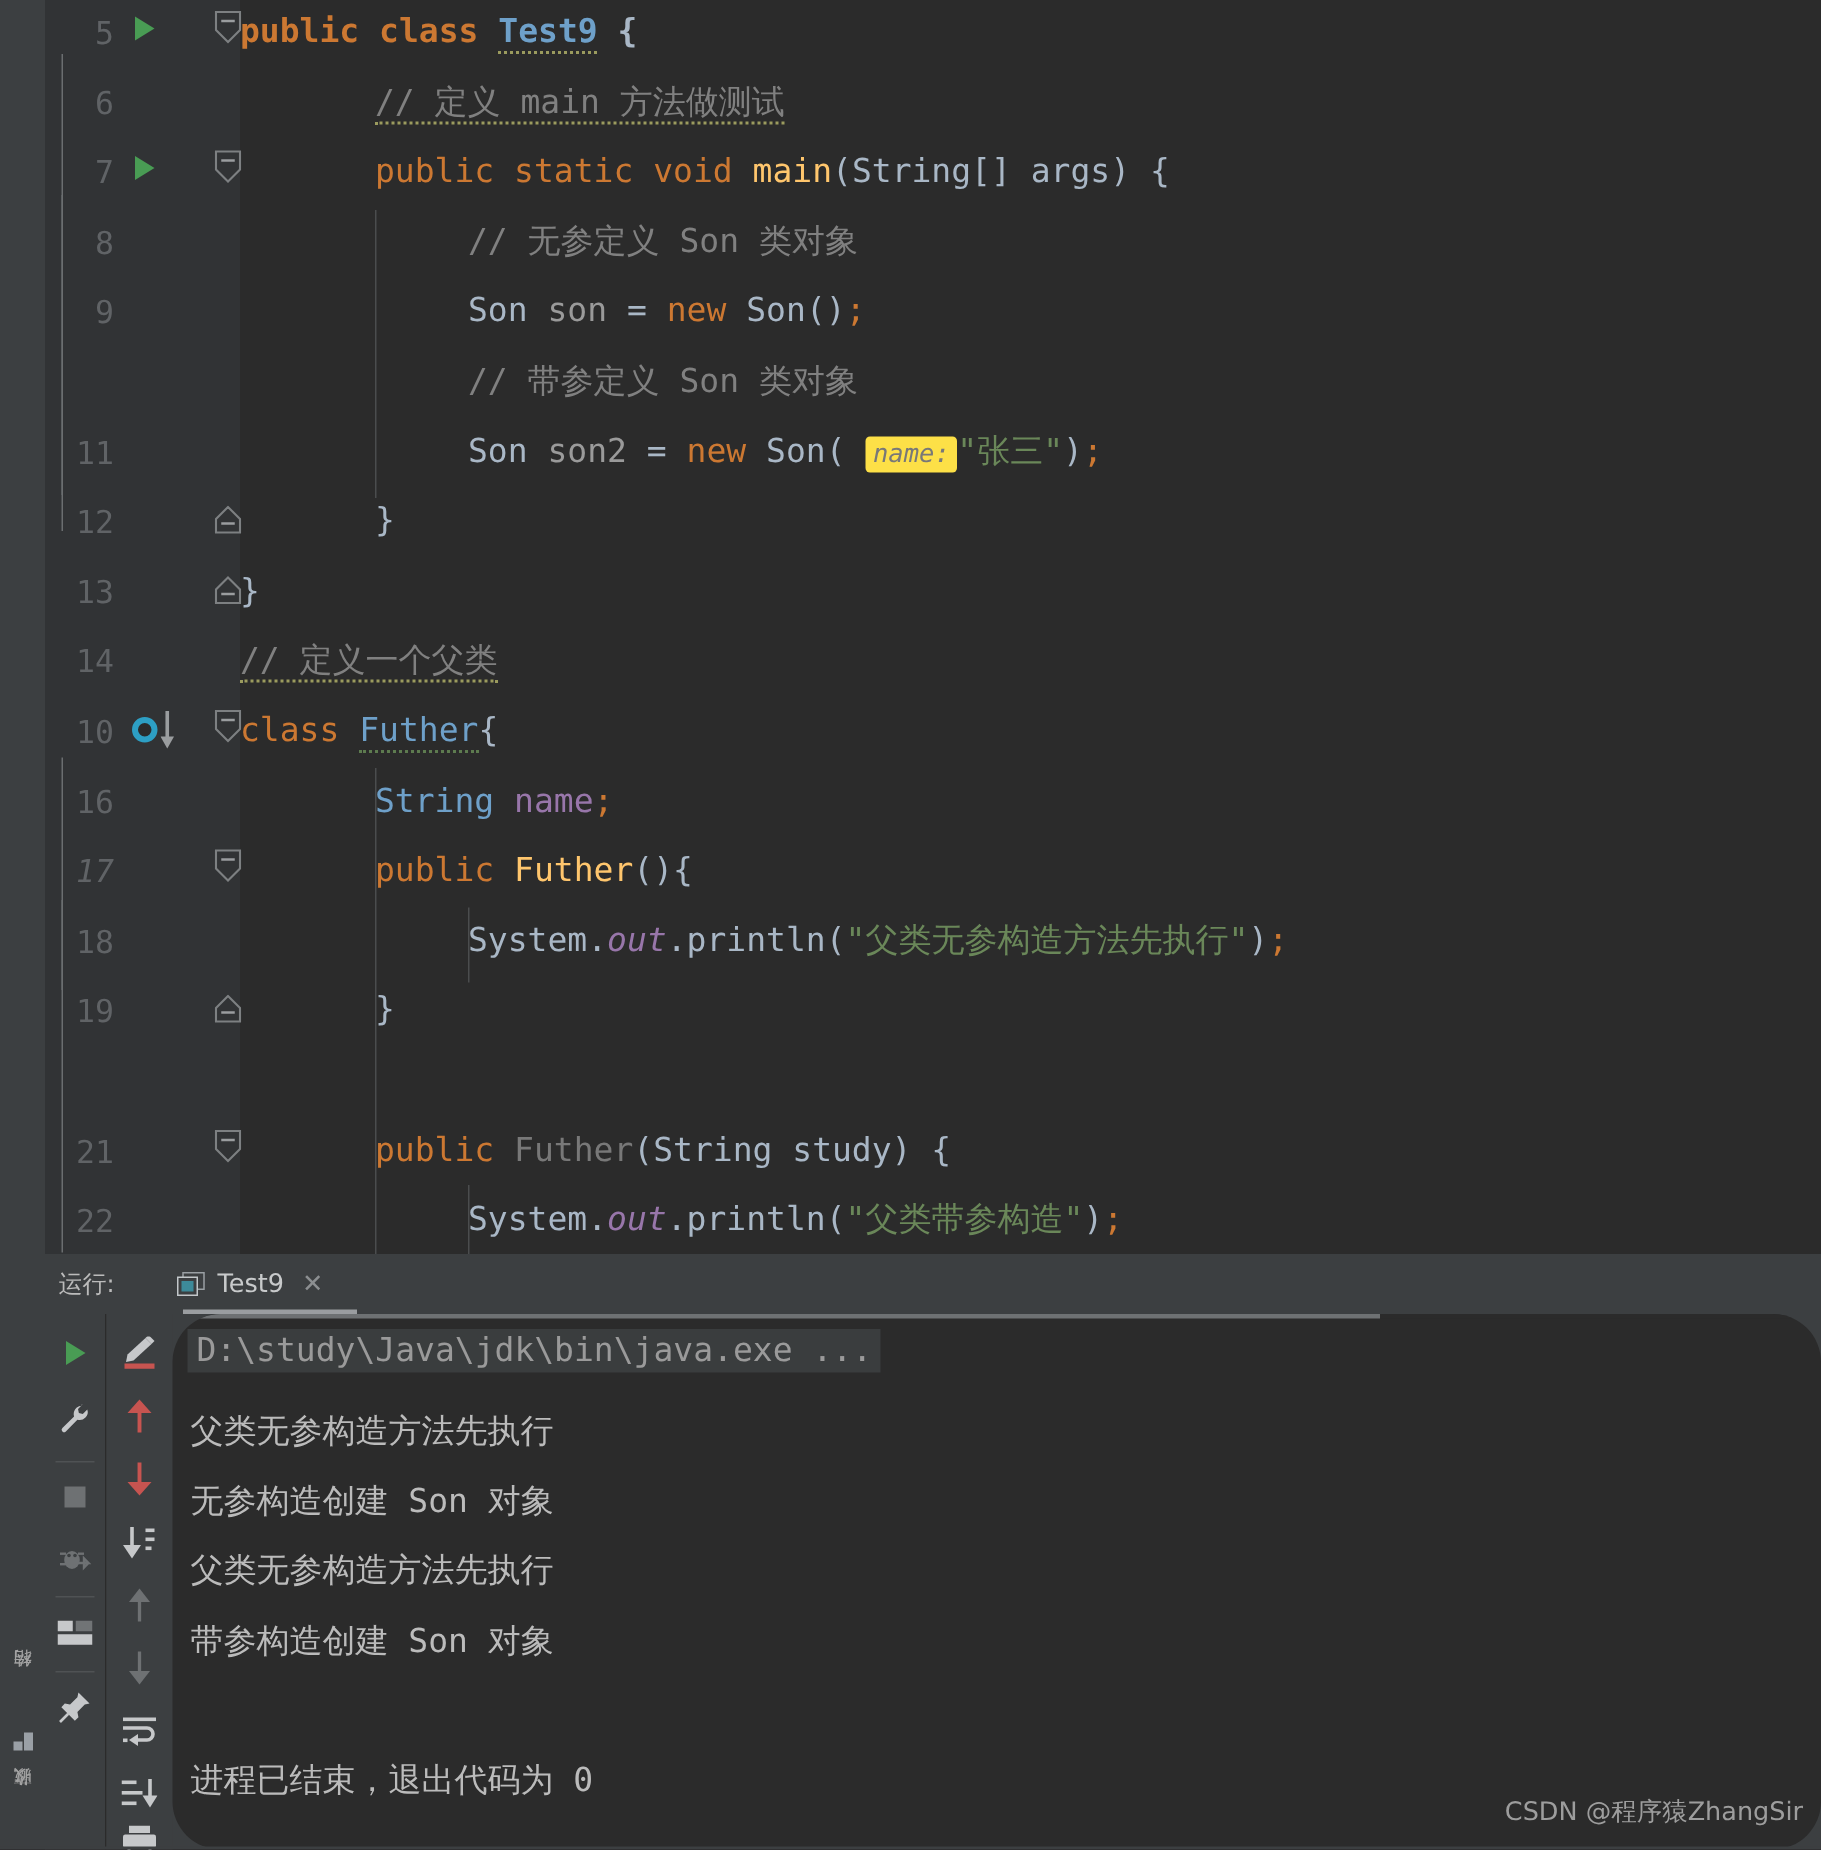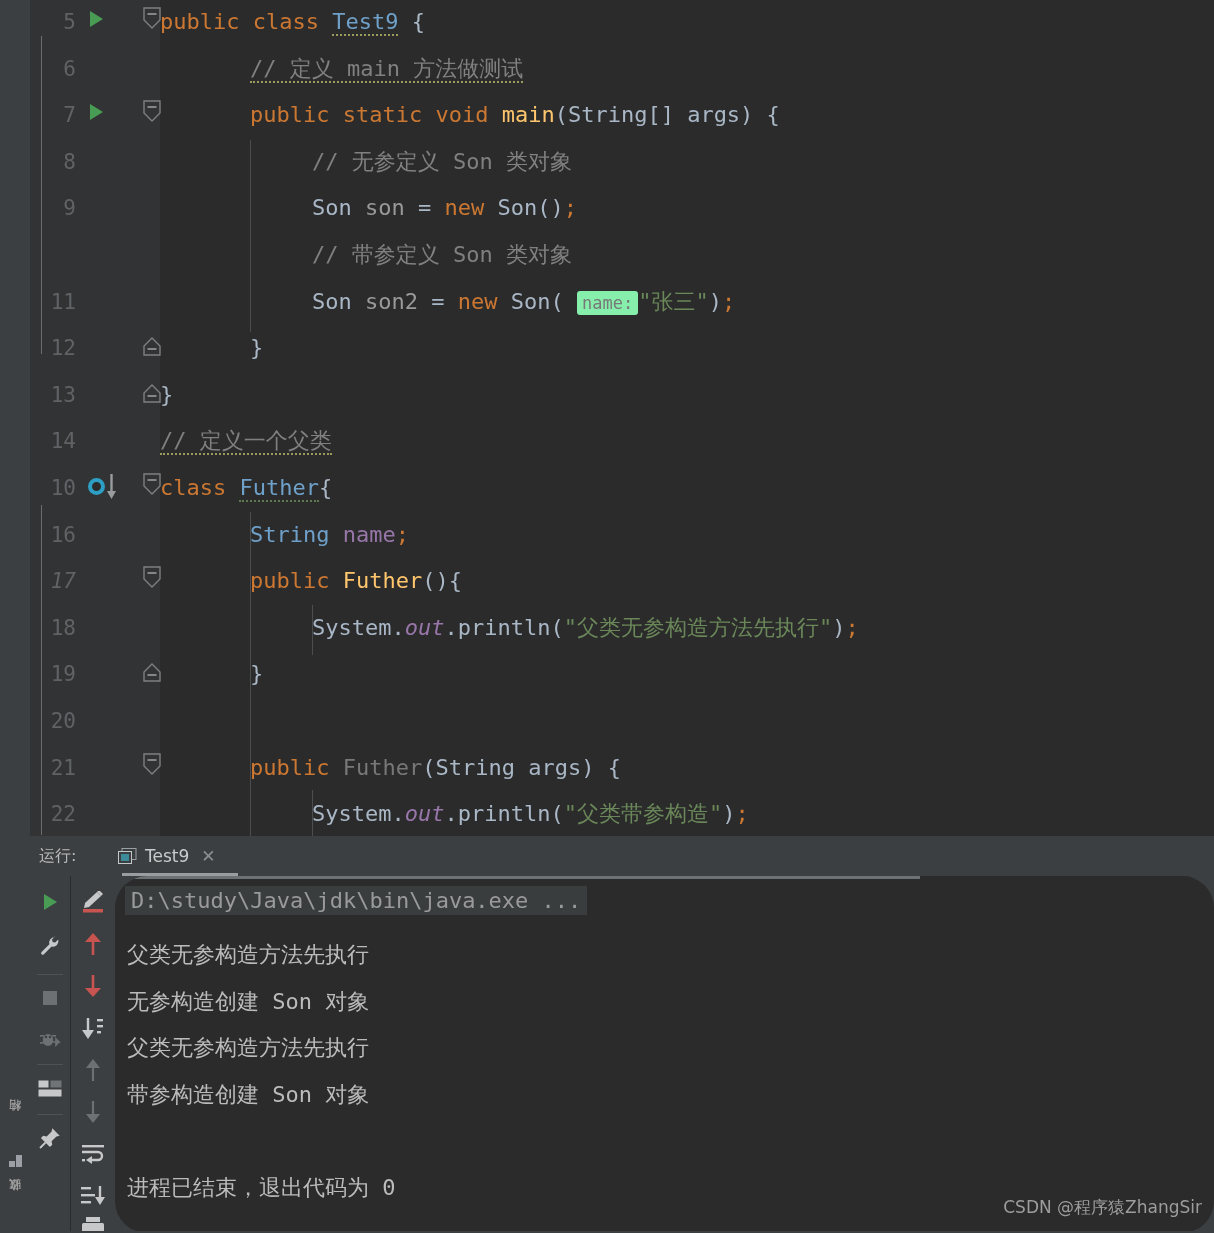--- a/index.html
+++ b/index.html
@@ -87,22 +87,22 @@
   .cls{color:#a9b7c6;}
   .cls2{color:#6ea0c9;}
   .plain{color:#a9b7c6;}
   .id-gray{color:#9a9a9a;}
   .meth{color:#ffc66d;}
   .fld{color:#9876aa;}
   .str{color:#6a8759;}
   .cmt{color:#808080;}
   .dim{color:#787878;}
   .hint{
-    color:#787878;background:#86efac;border-radius:3px;
-    padding:2px 5px;font-size:17px;
+    color:#787878;background:#fde047;border-radius:3px;
+    padding:2px 5px;font-size:17px;font-style:italic;
   }
   .squig{
     border-bottom:2px dotted #9b9b5e;
     text-decoration:none;
   }
   .squig-g{
     border-bottom:2px dotted #5d7b4f;
   }
 
   
@@ -276,58 +276,55 @@
         </div>
         <div class="gutter-line" style="top: 651.4px;">
           <div class="lnum">19</div>
           <div class="fold">
             <svg width="22" height="26" viewBox="0 0 22 26" style="position:absolute;left:0;top:12px;">
               <path d="M11 1 l8 8 v9 h-16 v-9 z" fill="none" stroke="#7d8082" stroke-width="1.4"></path>
               <line x1="6.5" y1="12" x2="15.5" y2="12" stroke="#9a9d9f" stroke-width="1.6"></line>
             </svg>
           </div>
         </div>
-        <div class="gutter-line" style="top: 698px;">
-          <div class="lnum">20</div>
-        </div>
         <div class="gutter-line" style="top: 744.6px;">
           <div class="lnum">21</div>
           <div class="fold">
             <svg width="22" height="30" viewBox="0 0 22 30" style="position:absolute;left:0;top:8px;">
               <path d="M3 1 h16 v12 l-8 8 -8 -8 z" fill="none" stroke="#7d8082" stroke-width="1.4"></path>
               <line x1="6.5" y1="7" x2="15.5" y2="7" stroke="#9a9d9f" stroke-width="1.6"></line>
             </svg>
           </div>
         </div>
         <div class="gutter-line" style="top: 791.2px;">
           <div class="lnum">22</div>
         </div>
         <div class="fold-line" style="top: 36px; height: 318px;"></div>
         <div class="fold-line" style="top: 130px; height: 200px;"></div>
         <div class="fold-line" style="top: 505px; height: 330px;"></div>
         <div class="fold-line" style="top: 600px; height: 60px;"></div>
       </div>
     <div class="code" id="code">
-        <div class="cline" style="top: -1px; padding-left: 0px;"><span class="kw">public</span><span class="plain"> </span><span class="kw">class</span><span class="plain"> </span><span class="cls2 squig">Test9</span><span class="plain"> {</span></div>
+        <div class="cline" style="top: -1px; padding-left: 0px; font-weight: bold;"><span class="kw">public</span><span class="plain"> </span><span class="kw">class</span><span class="plain"> </span><span class="cls2 squig">Test9</span><span class="plain"> {</span></div>
         <div class="cline" style="top: 45.6px; padding-left: 90px;"><span class="cmt squig">// 定义 main 方法做测试</span></div>
         <div class="cline" style="top: 92.2px; padding-left: 90px;"><span class="kw">public</span><span class="plain"> </span><span class="kw">static</span><span class="plain"> </span><span class="kw">void</span><span class="plain"> </span><span class="meth">main</span><span class="plain">(String[] args) {</span></div>
         <div class="cline" style="top: 138.8px; padding-left: 152px;"><span class="cmt">// 无参定义 Son 类对象</span></div>
         <div class="cline" style="top: 185.4px; padding-left: 152px;"><span class="cls">Son</span><span class="plain"> </span><span class="id-gray">son</span><span class="plain"> = </span><span class="kw">new</span><span class="plain"> </span><span class="cls">Son</span><span class="plain">()</span><span class="kw">;</span></div>
         <div class="cline" style="top: 232px; padding-left: 152px;"><span class="cmt">// 带参定义 Son 类对象</span></div>
         <div class="cline" style="top: 278.6px; padding-left: 152px;"><span class="cls">Son</span><span class="plain"> </span><span class="id-gray">son2</span><span class="plain"> = </span><span class="kw">new</span><span class="plain"> </span><span class="cls">Son</span><span class="plain">( </span><span class="hint">name:</span><span class="str">"张三"</span><span class="plain">)</span><span class="kw">;</span></div>
         <div class="cline" style="top: 325.2px; padding-left: 90px;"><span class="plain">}</span></div>
         <div class="cline" style="top: 371.8px; padding-left: 0px;"><span class="plain">}</span></div>
         <div class="cline" style="top: 418.4px; padding-left: 0px;"><span class="cmt squig">// 定义一个父类</span></div>
         <div class="cline" style="top: 465px; padding-left: 0px;"><span class="kw">class</span><span class="plain"> </span><span class="cls2 squig-g">Futher</span><span class="plain">{</span></div>
         <div class="cline" style="top: 511.6px; padding-left: 90px;"><span class="cls2">String</span><span class="plain"> </span><span class="fld">name</span><span class="kw">;</span></div>
         <div class="cline" style="top: 558.2px; padding-left: 90px;"><span class="kw">public</span><span class="plain"> </span><span class="meth">Futher</span><span class="plain">(){</span></div>
         <div class="cline" style="top: 604.8px; padding-left: 152px;"><span class="plain">System</span><span class="plain">.</span><span class="fld" style="font-style: italic;">out</span><span class="plain">.println(</span><span class="str">"父类无参构造方法先执行"</span><span class="plain">)</span><span class="kw">;</span></div>
         <div class="cline" style="top: 651.4px; padding-left: 90px;"><span class="plain">}</span></div>
         <div class="cline" style="top: 698px; padding-left: 0px;"></div>
-        <div class="cline" style="top: 744.6px; padding-left: 90px;"><span class="kw">public</span><span class="plain"> </span><span class="dim">Futher</span><span class="plain">(String args) {</span></div>
+        <div class="cline" style="top: 744.6px; padding-left: 90px;"><span class="kw">public</span><span class="plain"> </span><span class="dim">Futher</span><span class="plain">(String study) {</span></div>
         <div class="cline" style="top: 791.2px; padding-left: 152px;"><span class="plain">System</span><span class="plain">.</span><span class="fld" style="font-style: italic;">out</span><span class="plain">.println(</span><span class="str">"父类带参构造"</span><span class="plain">)</span><span class="kw">;</span></div>
         <div style="position: absolute; width: 1px; background: rgb(75, 77, 78); left: 90px; top: 140px; height: 192px;"></div>
         <div style="position: absolute; width: 1px; background: rgb(75, 77, 78); left: 90px; top: 512px; height: 324px;"></div>
         <div style="position: absolute; width: 1px; background: rgb(75, 77, 78); left: 152px; top: 605px; height: 50px;"></div>
         <div style="position: absolute; width: 1px; background: rgb(75, 77, 78); left: 152px; top: 790px; height: 46px;"></div>
       </div>
   </div>
 
   <div class="console-wrap">
 

